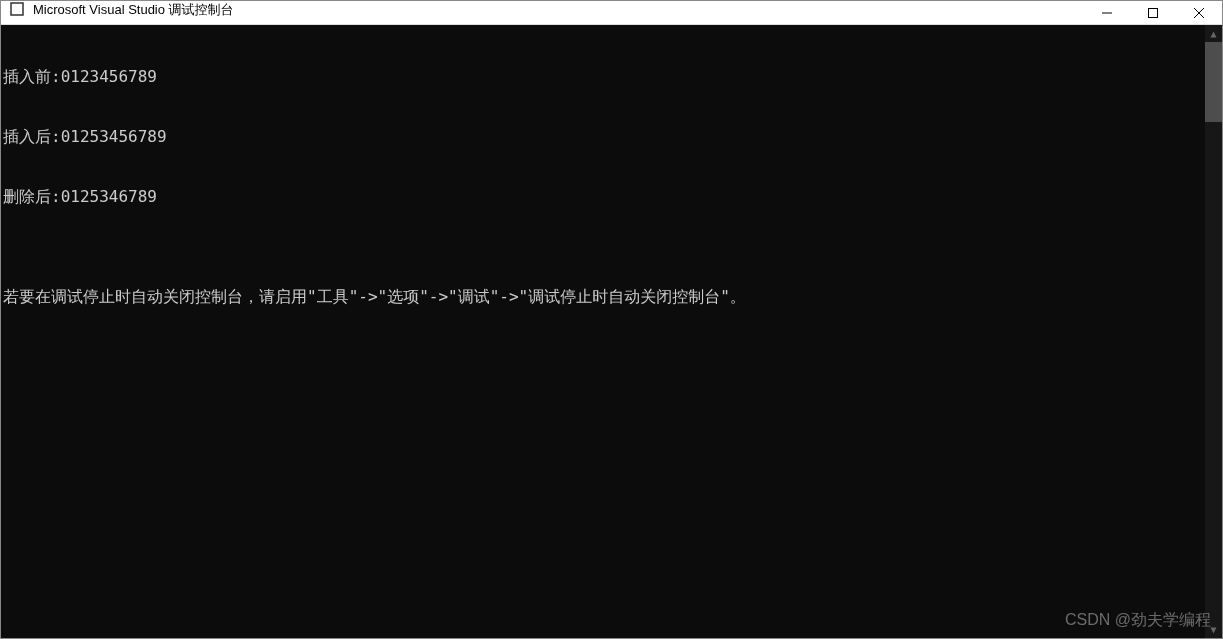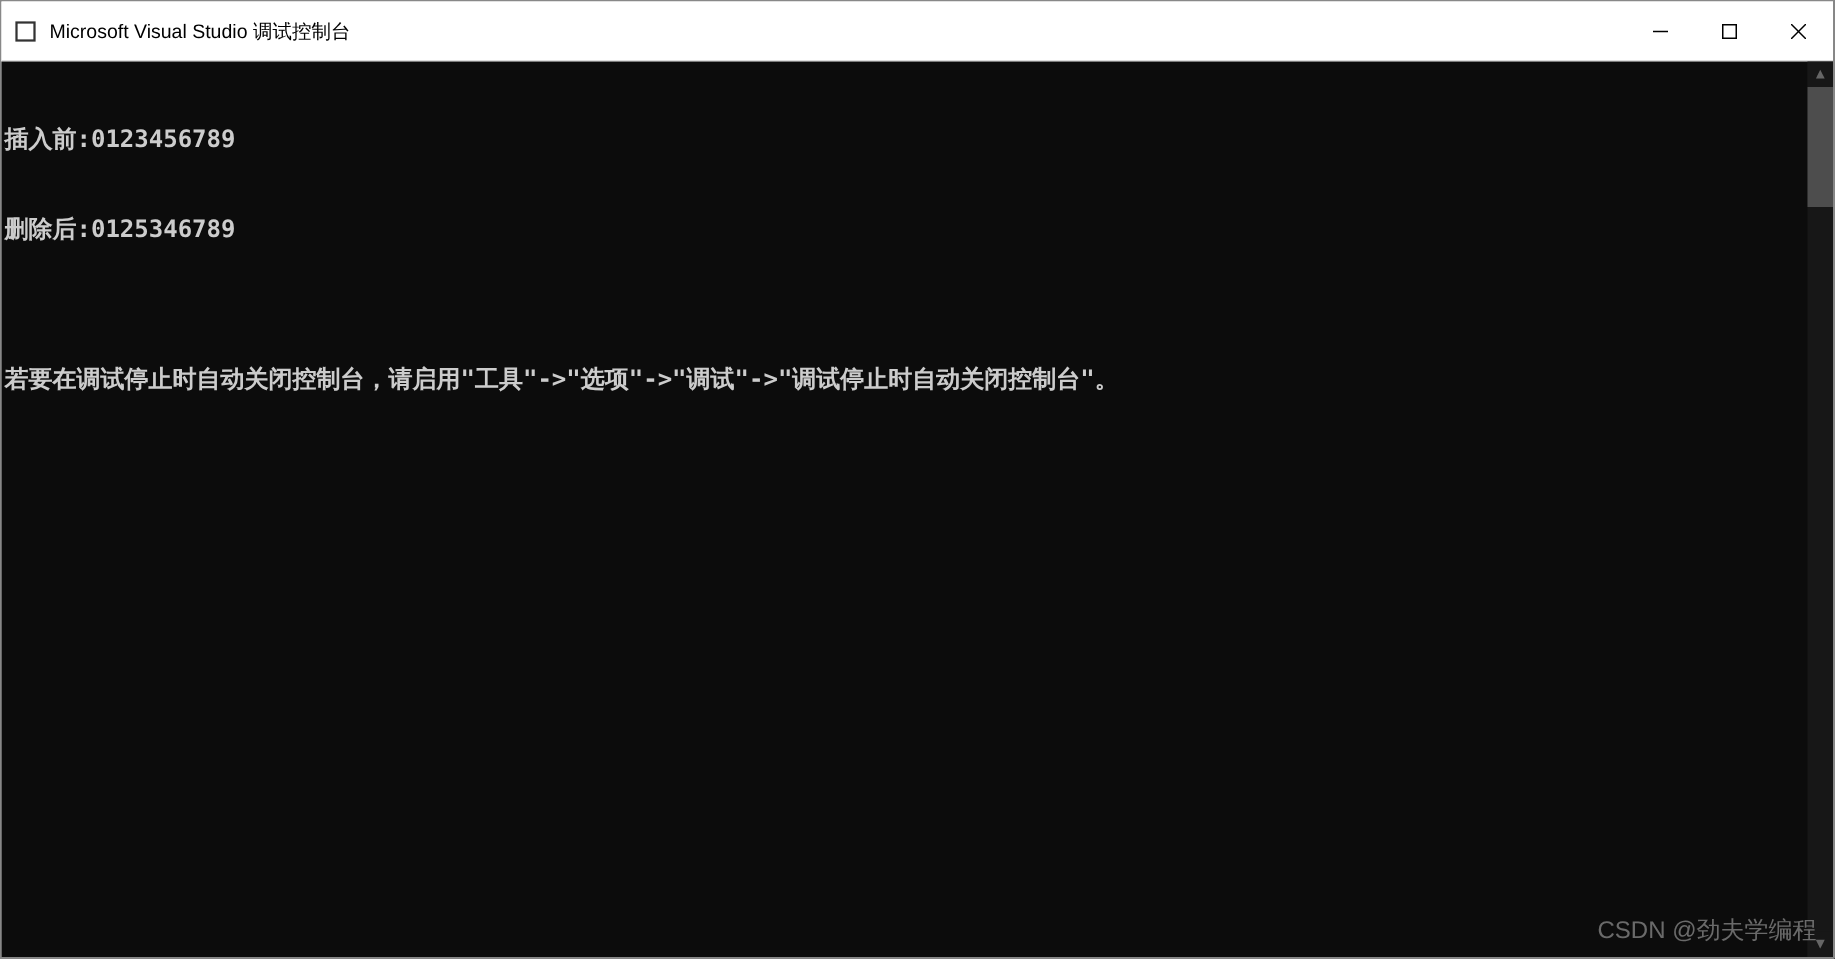--- a/index.html
+++ b/index.html
@@ -16,24 +16,23 @@
       position: relative;
     }
     .window {
       width: 100%;
       height: 100%;
       border: 1px solid #888;
       display: flex;
       flex-direction: column;
     }
     .titlebar {
-      height: 40px;
+      height: 24px;
       background: #ffffff;
       display: flex;
-      align-items: center;
       border-bottom: 1px solid #ddd;
       flex-shrink: 0;
     }
     .titlebar-icon {
       width: 16px;
       height: 16px;
       margin-left: 8px;
       margin-right: 8px;
       display: flex;
       align-items: center;
@@ -67,21 +66,20 @@
       line-height: 20px;
       position: relative;
       display: flex;
       overflow: hidden;
     }
     .console-content {
       flex: 1;
       padding: 2px 0 16px 2px;
       white-space: pre;
       overflow: hidden;
-      font-weight: bold;
     }
     .console-line {
       display: block;
     }
     .scrollbar {
       width: 17px;
       background: #171717;
       position: relative;
       flex-shrink: 0;
     }
@@ -143,20 +141,21 @@
         <svg width="10" height="10" viewBox="0 0 10 10">
           <line x1="0" y1="0" x2="10" y2="10" stroke="#000" stroke-width="1"></line>
           <line x1="10" y1="0" x2="0" y2="10" stroke="#000" stroke-width="1"></line>
         </svg>
       </button>
     </div>
   </div>
   <div class="console-area">
     <div class="console-content">
       <span class="console-line">插入前:0123456789</span>
+      <span class="console-line">插入后:01253456789</span>
       <span class="console-line">删除后:0125346789</span>
       <span class="console-line"></span>
       <span class="console-line">若要在调试停止时自动关闭控制台，请启用"工具"-&gt;"选项"-&gt;"调试"-&gt;"调试停止时自动关闭控制台"。</span>
     </div>
     <div class="scrollbar">
       <div class="scrollbar-arrow up">▲</div>
       <div class="scrollbar-thumb"></div>
       <div class="scrollbar-arrow down">▼</div>
     </div>
   </div>

